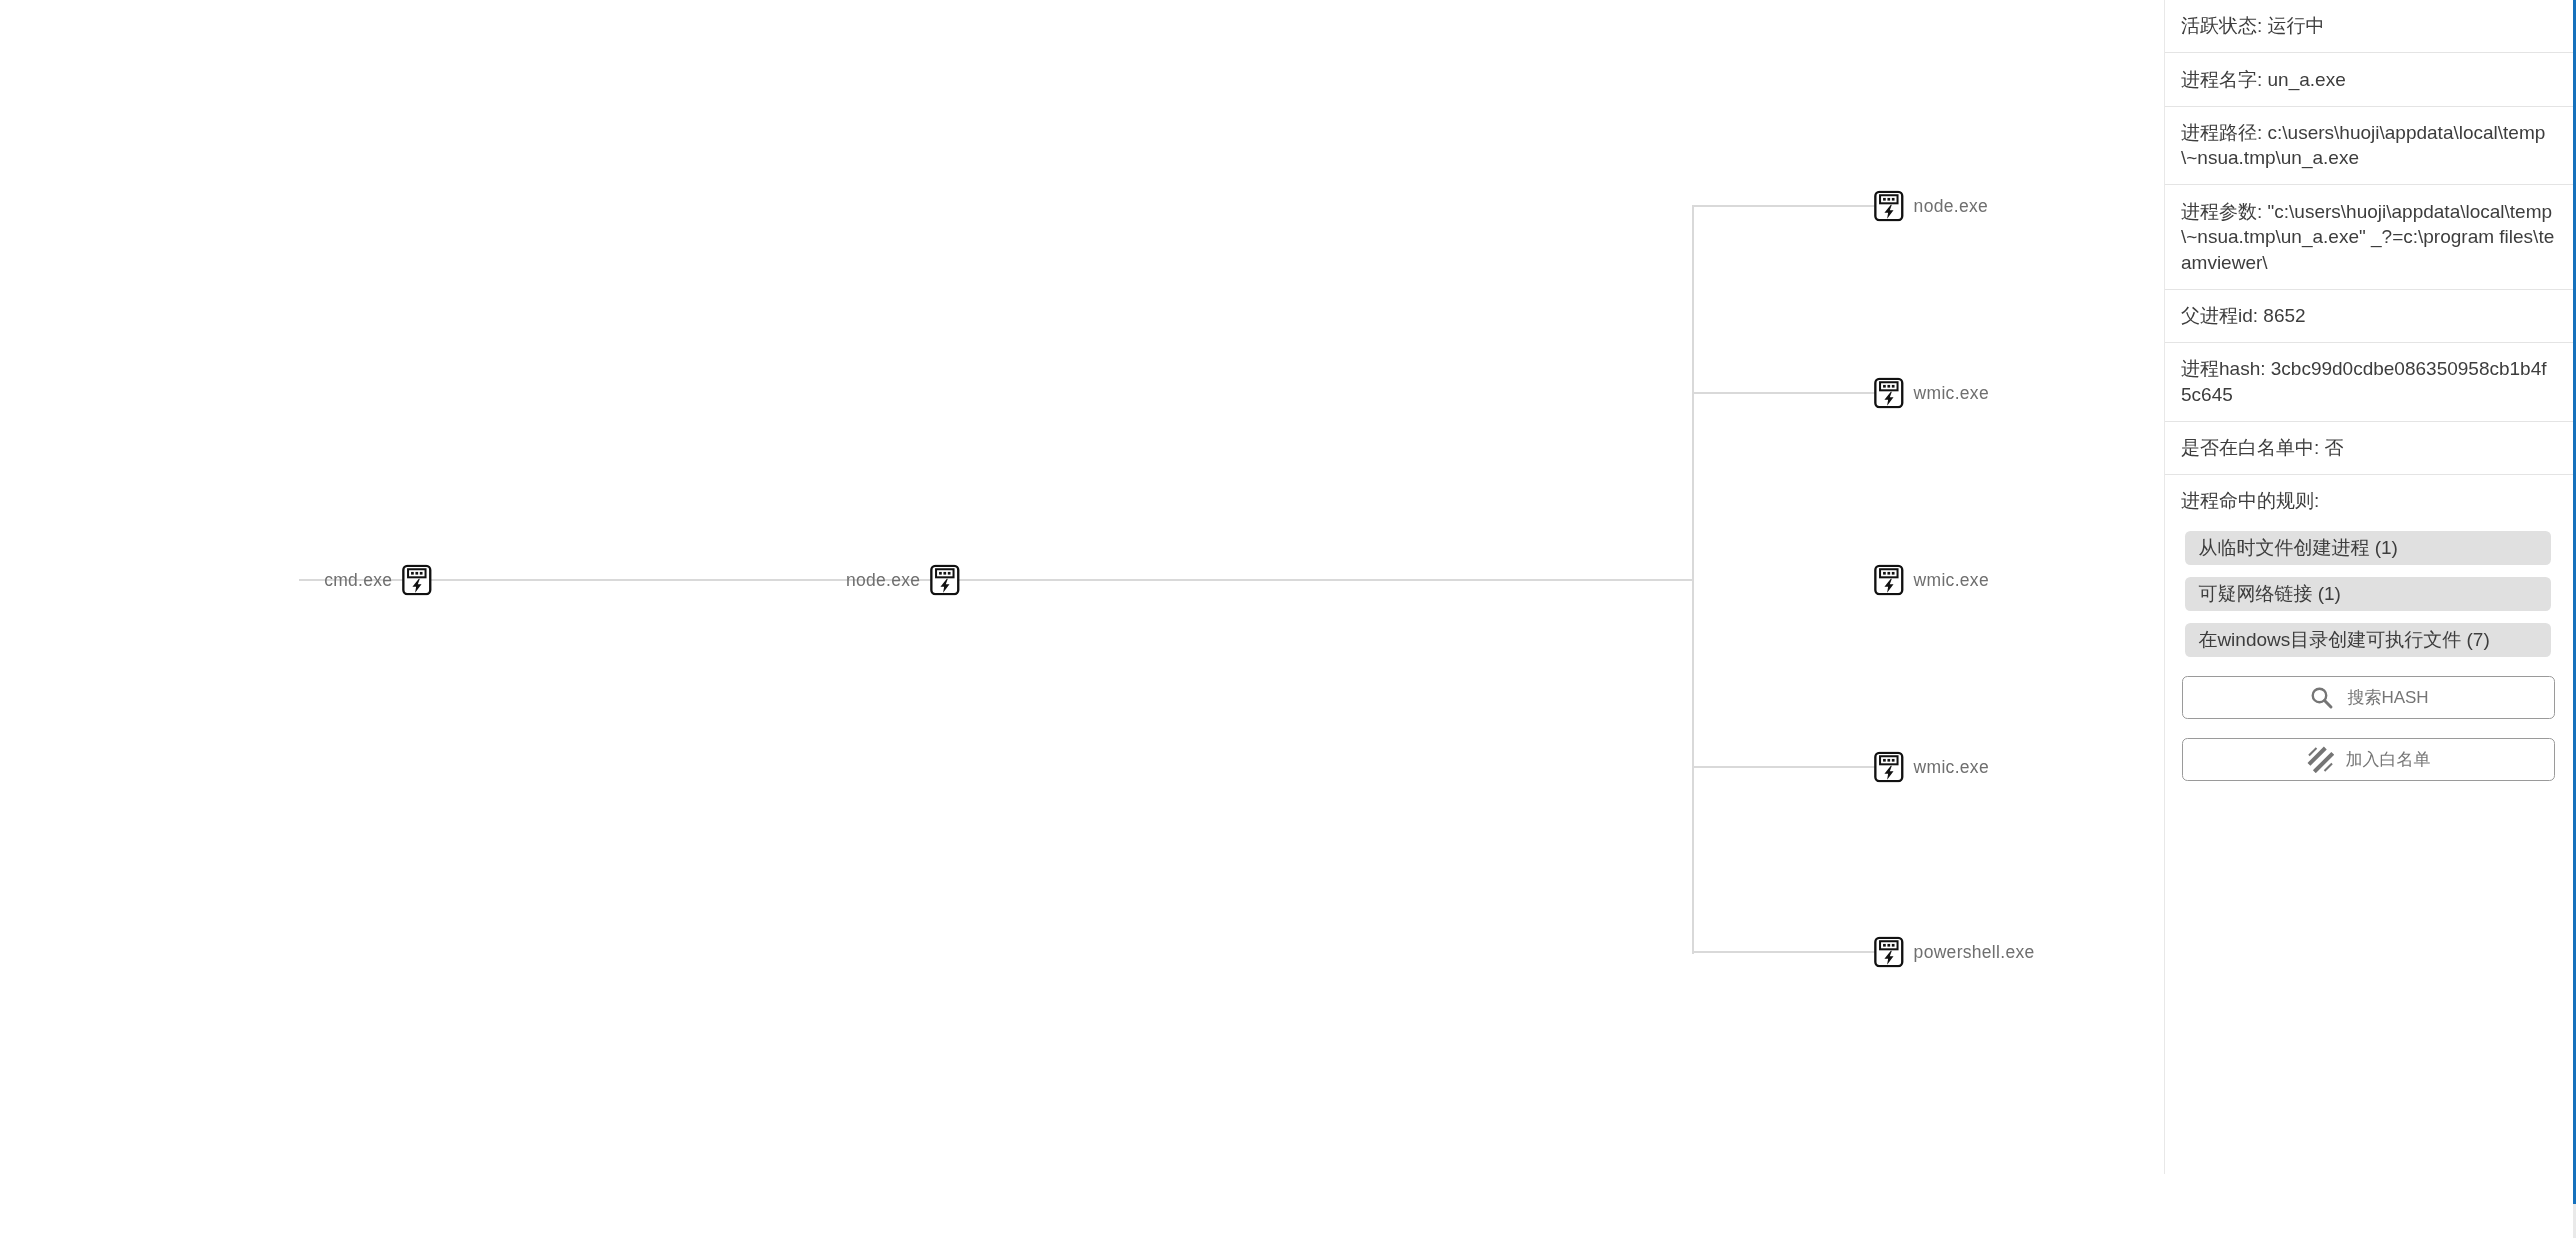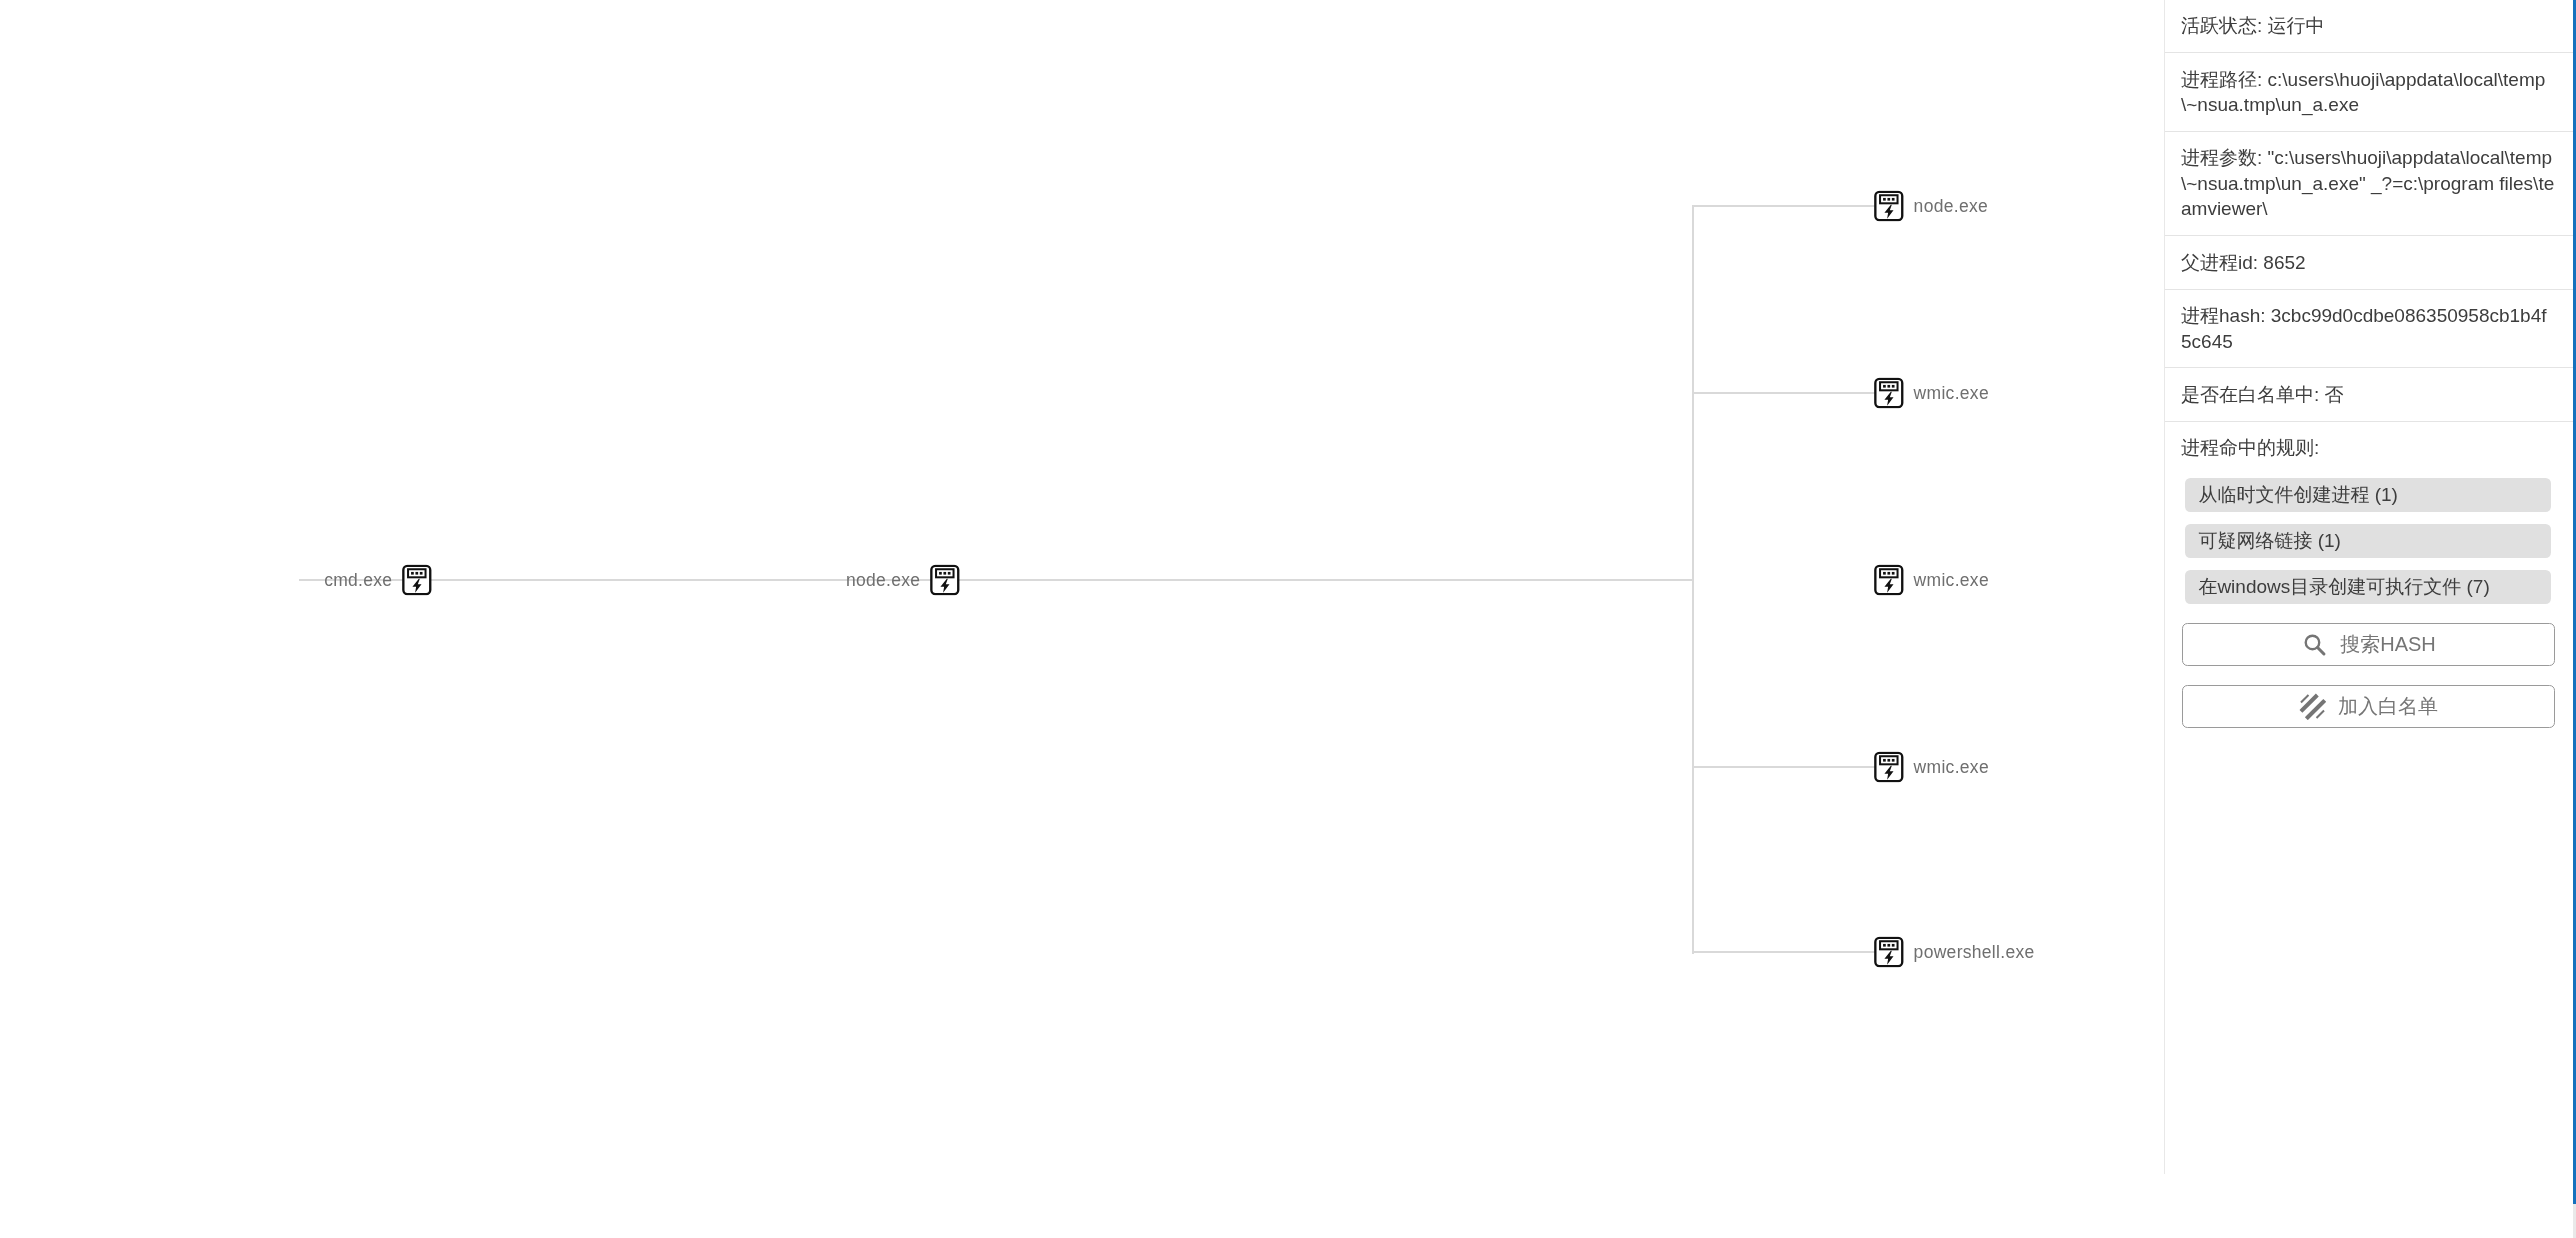--- a/index.html
+++ b/index.html
@@ -33,21 +33,21 @@
   .rules-label{padding:13.4px 20px 5.4px 16px;line-height:25.5px;}
   .chip{
     margin:12px 25px 10px 20px;height:34px;line-height:34px;
     background:#e0e0e0;border-radius:5.4px;padding-left:13.4px;
     color:#3d3d3d;font-size:19px;overflow:hidden;white-space:nowrap;
   }
   .pbtn{
     margin:19px 0 0 17px;width:373px;height:43px;box-sizing:border-box;
     background:#ffffff;border:1.3px solid #9a9a9a;border-radius:5.4px;
     display:flex;align-items:center;justify-content:center;gap:12px;
-    color:#757575;font-size:20px;cursor:pointer;
+    color:#757575;font-size:17px;cursor:pointer;
   }
   .pbtn:first-of-type{margin-top:20px;}
 
   
   .sb-track{position:absolute;right:0;top:0;width:3.4px;height:1239px;background:#e9e9e9;}
   .sb-thumb{position:absolute;right:0;top:0;width:3.4px;height:1204px;background:#1571bd;}
 </style>
 </head>
 <body>
 
@@ -140,20 +140,21 @@
         <rect x="20" y="11" width="4" height="4" fill="#111"></rect>
         <rect x="26.5" y="11" width="4" height="4" fill="#111"></rect>
       <path d="M25 21 L15.5 33 H21 L19.5 42 L29 29.5 H23.5 L26.5 21 Z" fill="#111"></path>
     </svg>
     <span class="nlabel">powershell.exe</span>
   </div>
 </div>
 
 <aside class="panel">
   <div class="prow">活跃状态: 运行中</div>
+  <div class="prow">进程名字: un_a.exe</div>
   <div class="prow">进程路径: c:\users\huoji\appdata\local\temp\~nsua.tmp\un_a.exe</div>
   <div class="prow">进程参数: "c:\users\huoji\appdata\local\temp\~nsua.tmp\un_a.exe" _?=c:\program files\teamviewer\</div>
   <div class="prow">父进程id: 8652</div>
   <div class="prow">进程hash: 3cbc99d0cdbe086350958cb1b4f5c645</div>
   <div class="prow">是否在白名单中: 否</div>
 
   <div class="rules-label">进程命中的规则:</div>
   <div class="chip">从临时文件创建进程 (1)</div>
   <div class="chip">可疑网络链接 (1)</div>
   <div class="chip">在windows目录创建可执行文件 (7)</div>

